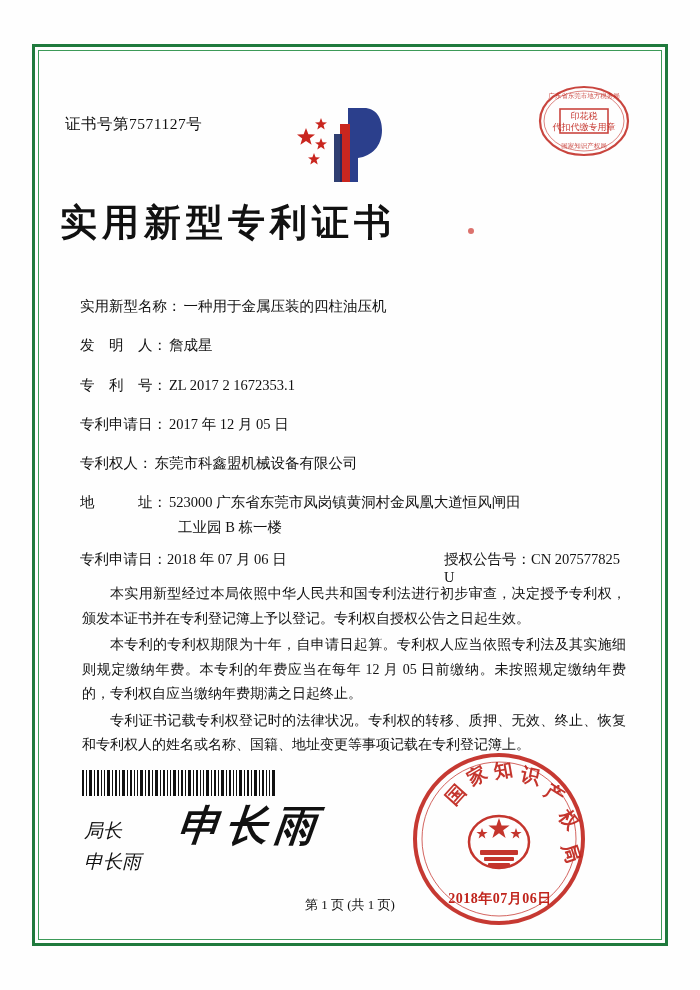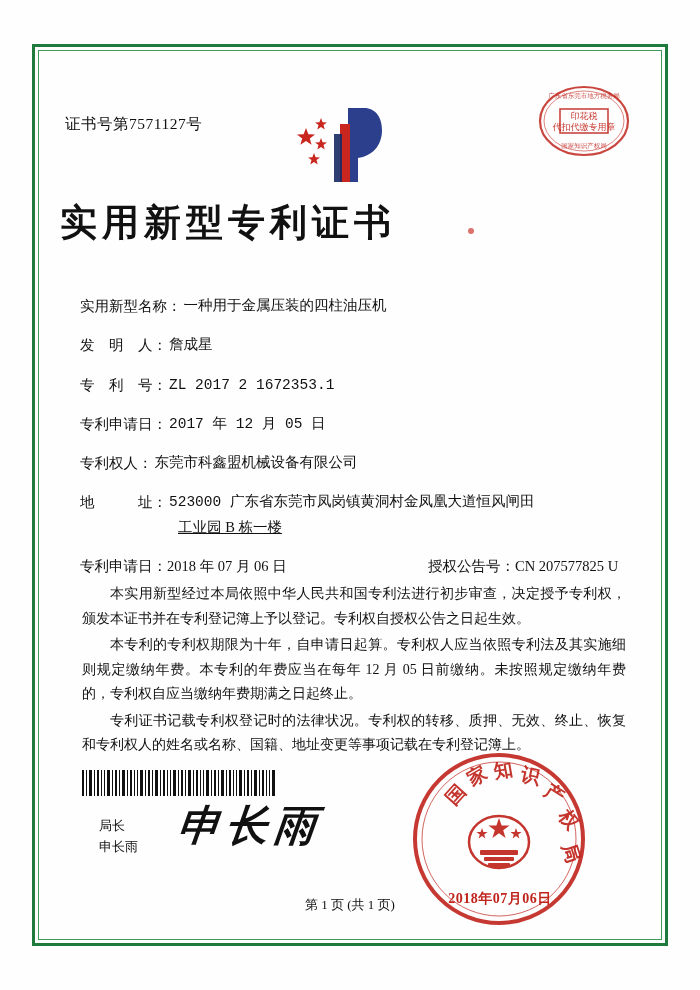--- a/index.html
+++ b/index.html
@@ -119,39 +119,37 @@
     line-height: 1.5;
     color: #111;
   }
   .field-label {
     flex: 0 0 auto;
     white-space: nowrap;
   }
   .field-value {
     flex: 1 1 auto;
     padding-left: 2px;
-    font-family: Liberation Mono, monospace;
   }
   .field-value-sub {
     padding-left: 98px;
     font-size: 14.5px;
     margin-top: -14px;
-    margin-bottom: 20px;
-    color: #111;
-    text-decoration: underline;
+    margin-bottom: 13px;
+    color: #111;
   }
 
   .row-two {
     display: flex;
     font-size: 14.5px;
     margin-bottom: 10px;
     color: #111;
   }
   .row-two .left { flex: 0 0 348px; }
-  .row-two .right { flex: 1 1 auto; }
+  .row-two .right { flex: 1 1 auto; margin-left: 16px; }
 
   
   .paragraphs {
     position: absolute;
     top: 512px;
     left: 22px;
     right: 14px;
     font-size: 14px;
     line-height: 1.75;
     text-align: justify;
@@ -167,25 +165,26 @@
     position: absolute;
     left: 22px;
     top: 700px;
     width: 196px;
     height: 26px;
   }
 
   
   .sig-labels {
     position: absolute;
-    left: 39px;
+    left: 24px;
     top: 745px;
-    font-size: 13px;
+    font-size: 19px;
     line-height: 1.65;
     color: #111;
+    font-style: italic;
   }
   .handwriting {
     position: absolute;
     left: 118px;
     top: 728px;
     font-size: 42px;
     font-family: "DejaVu Serif", serif;
     font-style: italic;
     font-weight: bold;
     letter-spacing: 6px;

